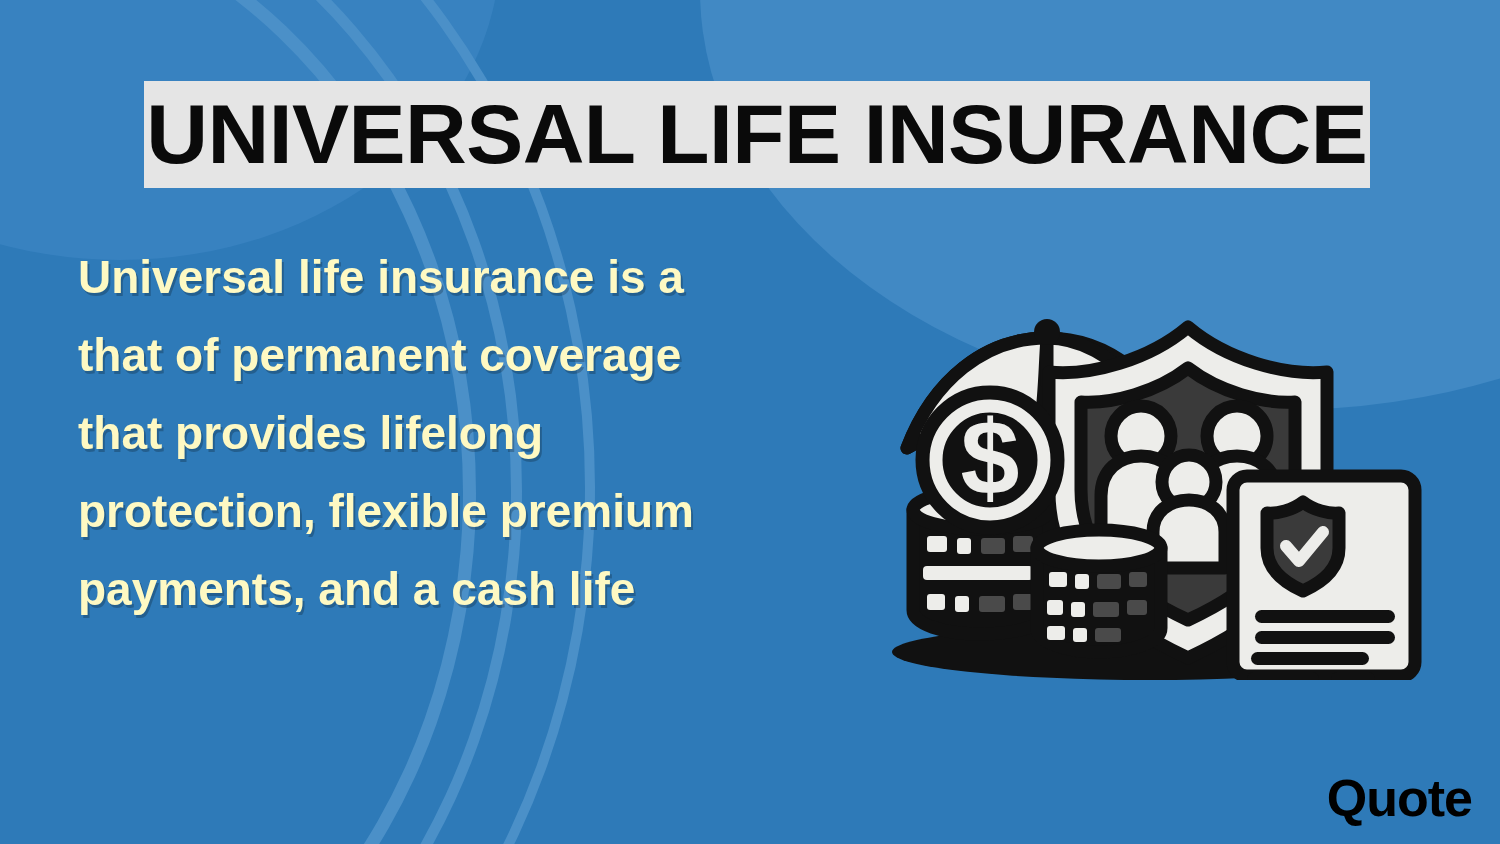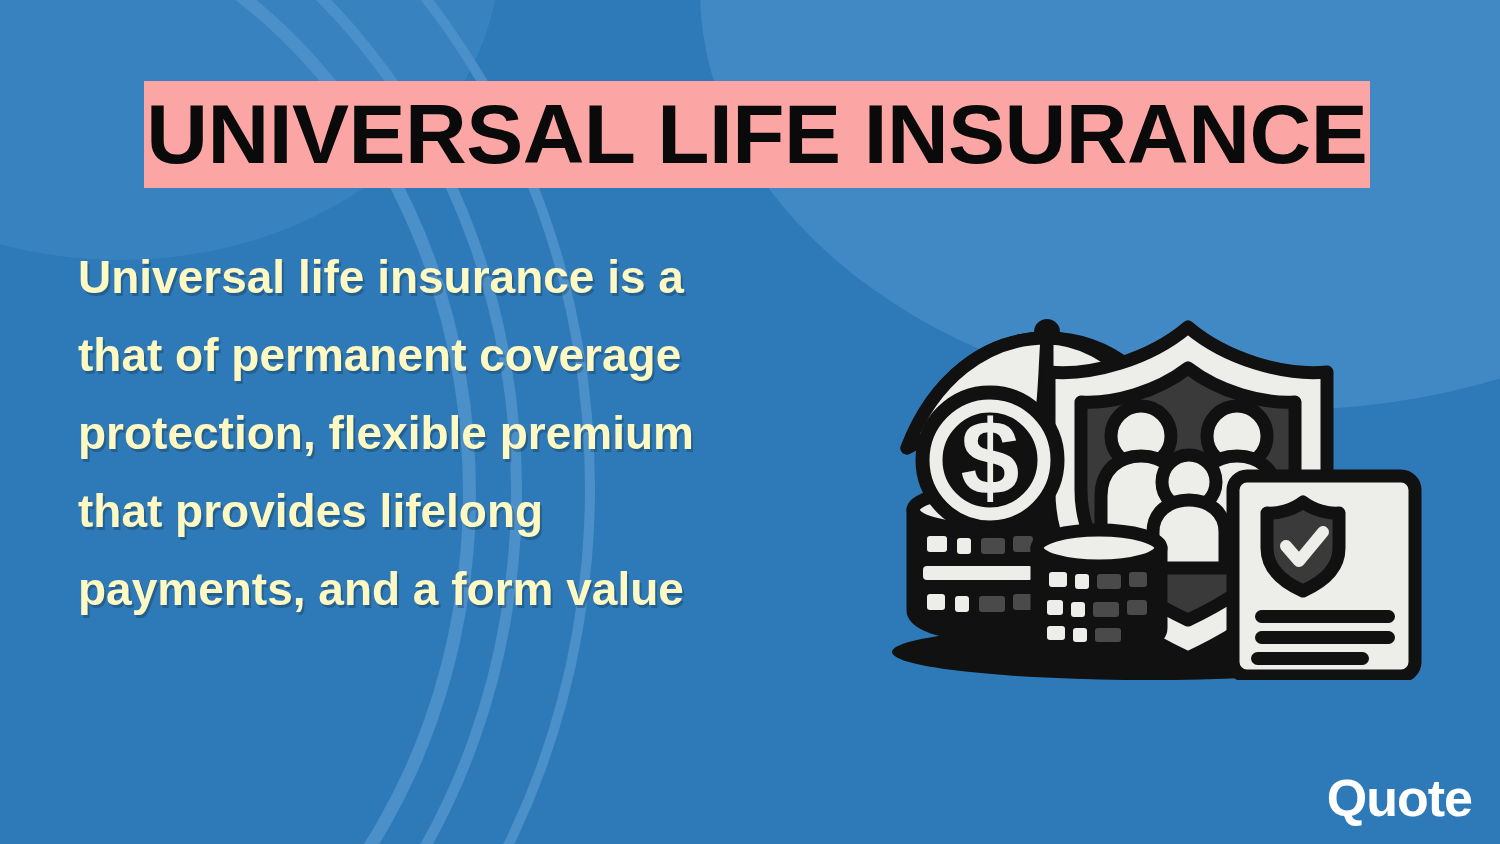--- a/index.html
+++ b/index.html
@@ -70,21 +70,21 @@
     border-width: 10px;
   }
 
   
   .title-banner {
     position: absolute;
     left: 144px;
     top: 81px;
     width: 1226px;
     height: 107px;
-    background: #fca5a5;
+    background: #e5e5e5;
     display: flex;
     align-items: center;
     justify-content: center;
   }
   .title-text {
     font-family: "Liberation Sans", sans-serif;
     font-weight: 700;
     font-size: 83px;
     line-height: 1;
     letter-spacing: -0.5px;
@@ -109,21 +109,21 @@
   .body-copy .line { display: block; white-space: nowrap; }
 
   
   .logo {
     position: absolute;
     right: 28px;
     bottom: 20px;
     font-family: "Liberation Sans", sans-serif;
     font-size: 52px;
     line-height: 1;
-    color: #ffffff;
+    color: #000000;
     letter-spacing: -1px;
     display: flex;
     align-items: baseline;
   }
   .logo-mark { font-weight: 700; }
   .logo-tld  { font-weight: 300; }
 
   
   .illustration {
     position: absolute;
@@ -147,23 +147,23 @@
     <div class="arc arc-c"></div>
   </div>
 
   <div class="title-banner">
     <div class="title-text">UNIVERSAL LIFE INSURANCE</div>
   </div>
 
   <div class="body-copy">
     <span class="line">Universal life insurance is a</span>
     <span class="line">that of permanent coverage</span>
+    <span class="line">that provides lifelong</span>
     <span class="line">protection, flexible premium</span>
-    <span class="line">that provides lifelong</span>
-    <span class="line">payments, and a form value</span>
+    <span class="line">payments, and a cash life</span>
   </div>
 
   <div class="illustration">
     <svg viewBox="0 0 570 400" xmlns="http://www.w3.org/2000/svg">
       <defs>
         <style>
           .ln { fill:none; stroke:#111111; stroke-width:13; stroke-linecap:round; stroke-linejoin:round; }
           .dk { fill:#111111; }
           .gy { fill:#3A3A3A; }
           .lt { fill:#EDEDEA; }

